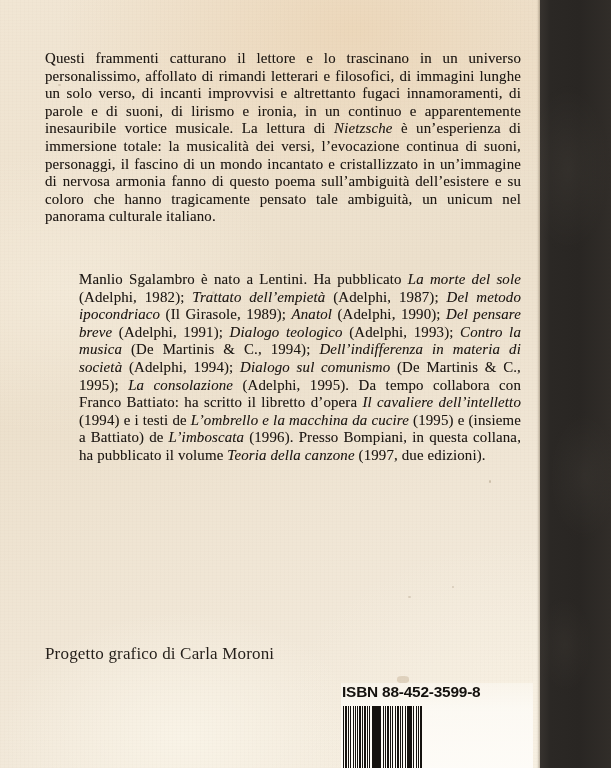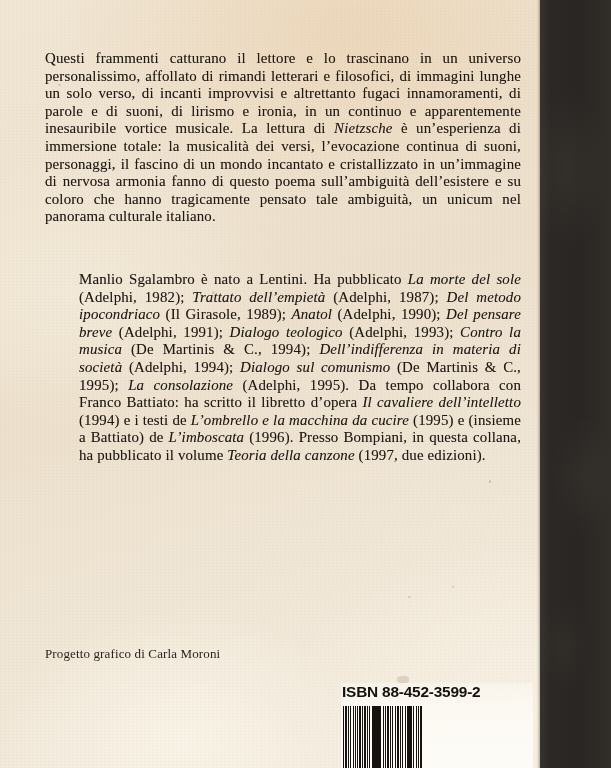--- a/index.html
+++ b/index.html
@@ -84,21 +84,21 @@
   p.bio {
     margin-top: 45px;
     margin-left: 34px;
   }
   .ital { font-style: italic; }
 
   .credit {
     position: absolute;
     left: 45px;
     top: 647px;
-    font-size: 13px;
+    font-size: 17px;
     line-height: 14px;
     letter-spacing: 0.01em;
     color: #241f1a;
   }
 
   .isbn-block {
     position: absolute;
     left: 341px;
     top: 683px;
     width: 192px;
@@ -155,21 +155,21 @@
     <p class="body"><span>Questi frammenti catturano il lettore e lo trascinano in un universo personalissimo, affollato di rimandi letterari e filosofici, di immagini lunghe un solo verso, di incanti improvvisi e altrettanto fugaci innamoramenti, di parole e di suoni, di lirismo e ironia, in un continuo e apparentemente inesauribile vortice musicale. La lettura di </span><span class="ital">Nietzsche</span><span> è un’esperienza di immersione totale: la musicalità dei versi, l’evocazione continua di suoni, personaggi, il fascino di un mondo incantato e cristallizzato in un’immagine di nervosa armonia fanno di questo poema sull’ambiguità dell’esistere e su coloro che hanno tragicamente pensato tale ambiguità, un unicum nel panorama culturale italiano.</span></p>
 
     <p class="body bio"><span>Manlio Sgalambro è nato a Lentini. Ha pubblicato </span><span class="ital">La morte del sole</span><span> (Adelphi, 1982); </span><span class="ital">Trattato dell’empietà</span><span> (Adelphi, 1987); </span><span class="ital">Del metodo ipocondriaco</span><span> (Il Girasole, 1989); </span><span class="ital">Anatol</span><span> (Adelphi, 1990); </span><span class="ital">Del pensare breve</span><span> (Adelphi, 1991); </span><span class="ital">Dialogo teologico</span><span> (Adelphi, 1993); </span><span class="ital">Contro la musica</span><span> (De Martinis &amp; C., 1994); </span><span class="ital">Dell’indifferenza in materia di società</span><span> (Adelphi, 1994); </span><span class="ital">Dialogo sul comunismo</span><span> (De Martinis &amp; C., 1995); </span><span class="ital">La consolazione</span><span> (Adelphi, 1995). Da tempo collabora con Franco Battiato: ha scritto il libretto d’opera </span><span class="ital">Il cavaliere dell’intelletto</span><span> (1994) e i testi de </span><span class="ital">L’ombrello e la macchina da cucire</span><span> (1995) e (insieme a Battiato) de </span><span class="ital">L’imboscata</span><span> (1996). Presso Bompiani, in questa collana, ha pubblicato il volume </span><span class="ital">Teoria della canzone</span><span> (1997, due edizioni).</span></p>
 
   </div>
 
   <div class="credit">Progetto grafico di Carla Moroni</div>
 
   <div class="isbn-block">
     <div class="isbn-panel"></div>
-    <div class="isbn-text">ISBN 88-452-3599-2</div>
+    <div class="isbn-text">ISBN 88-452-3599-8</div>
     <div class="barcode" id="barcode">
         <i style="width: 1.44px; flex: 0 0 auto;"></i>
         <i class="w" style="width: 0.72px; flex: 0 0 auto;"></i>
         <i style="width: 2.16px; flex: 0 0 auto;"></i>
         <i class="w" style="width: 0.72px; flex: 0 0 auto;"></i>
         <i style="width: 0.72px; flex: 0 0 auto;"></i>
         <i class="w" style="width: 1.44px; flex: 0 0 auto;"></i>
         <i style="width: 0.72px; flex: 0 0 auto;"></i>
         <i class="w" style="width: 2.16px; flex: 0 0 auto;"></i>
         <i style="width: 0.72px; flex: 0 0 auto;"></i>

